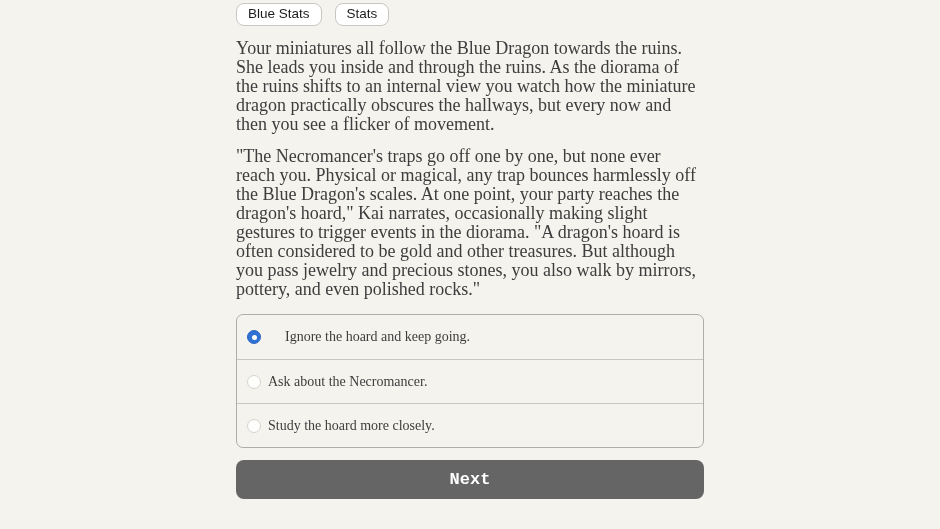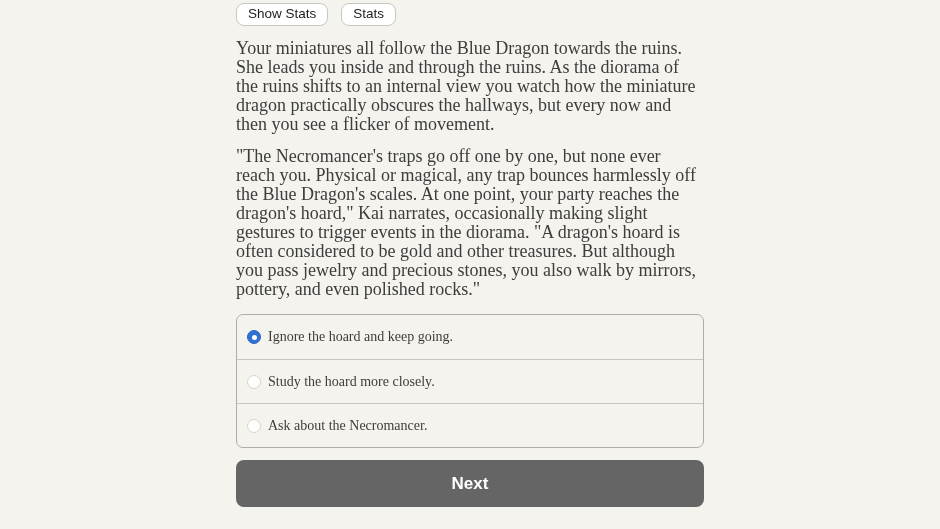--- a/index.html
+++ b/index.html
@@ -54,21 +54,21 @@
     overflow: hidden;
   }
   .choice-row {
     display: flex;
     align-items: center;
     height: 44px;
     padding: 0 12px 0 10px;
     border-top: 1px solid #c8c6c0;
     cursor: pointer;
   }
-  .choice-row:first-child { border-top: none; }
+  .choice-row:first-child { border-top: none; gap: 17px; }
   .radio {
     width: 14px;
     height: 14px;
     border-radius: 50%;
     background: #fefefd;
     border: 1px solid #d6d3cd;
     margin-right: 7px;
     flex-shrink: 0;
     position: relative;
   }
@@ -88,60 +88,60 @@
     border-radius: 50%;
   }
   .choice-label {
     font-size: 14px;
     color: var(--text-color, #3d3d3d);
   }
   
   .next-button {
     display: block;
     width: 100%;
-    height: 47px;
+    height: 39px;
     margin-top: 12px;
     background: var(--next-bg, #656565);
     border: none;
     border-radius: 8px;
     color: #ffffff;
-    font-family: Liberation Sans, sans-serif;
+    font-family: Liberation Mono, monospace;
     font-size: 17px;
     font-weight: bold;
     text-align: center;
     line-height: 33px;
     cursor: pointer;
     padding: 0;
   }
 </style>
 </head>
 <body>
 
 <div class="container">
 
   <div class="toolbar">
-    <button class="toolbar-button">Show Stats</button>
+    <button class="toolbar-button">Blue Stats</button>
     <button class="toolbar-button">Stats</button>
   </div>
 
   <div class="story">
     <p>Your miniatures all follow the Blue Dragon towards the ruins. She leads you inside and through the ruins. As the diorama of the ruins shifts to an internal view you watch how the miniature dragon practically obscures the hallways, but every now and then you see a flicker of movement.</p>
     <p>"The Necromancer's traps go off one by one, but none ever reach you. Physical or magical, any trap bounces harmlessly off the Blue Dragon's scales. At one point, your party reaches the dragon's hoard," Kai narrates, occasionally making slight gestures to trigger events in the diorama. "A dragon's hoard is often considered to be gold and other treasures. But although you pass jewelry and precious stones, you also walk by mirrors, pottery, and even polished rocks."</p>
   </div>
 
   <div class="choices">
     <div class="choice-row">
       <span class="radio selected"></span>
       <span class="choice-label">Ignore the hoard and keep going.</span>
     </div>
     <div class="choice-row">
       <span class="radio"></span>
-      <span class="choice-label">Study the hoard more closely.</span>
+      <span class="choice-label">Ask about the Necromancer.</span>
     </div>
     <div class="choice-row">
       <span class="radio"></span>
-      <span class="choice-label">Ask about the Necromancer.</span>
+      <span class="choice-label">Study the hoard more closely.</span>
     </div>
   </div>
 
   <button class="next-button">Next</button>
 
 </div>
 
 </body></html>

